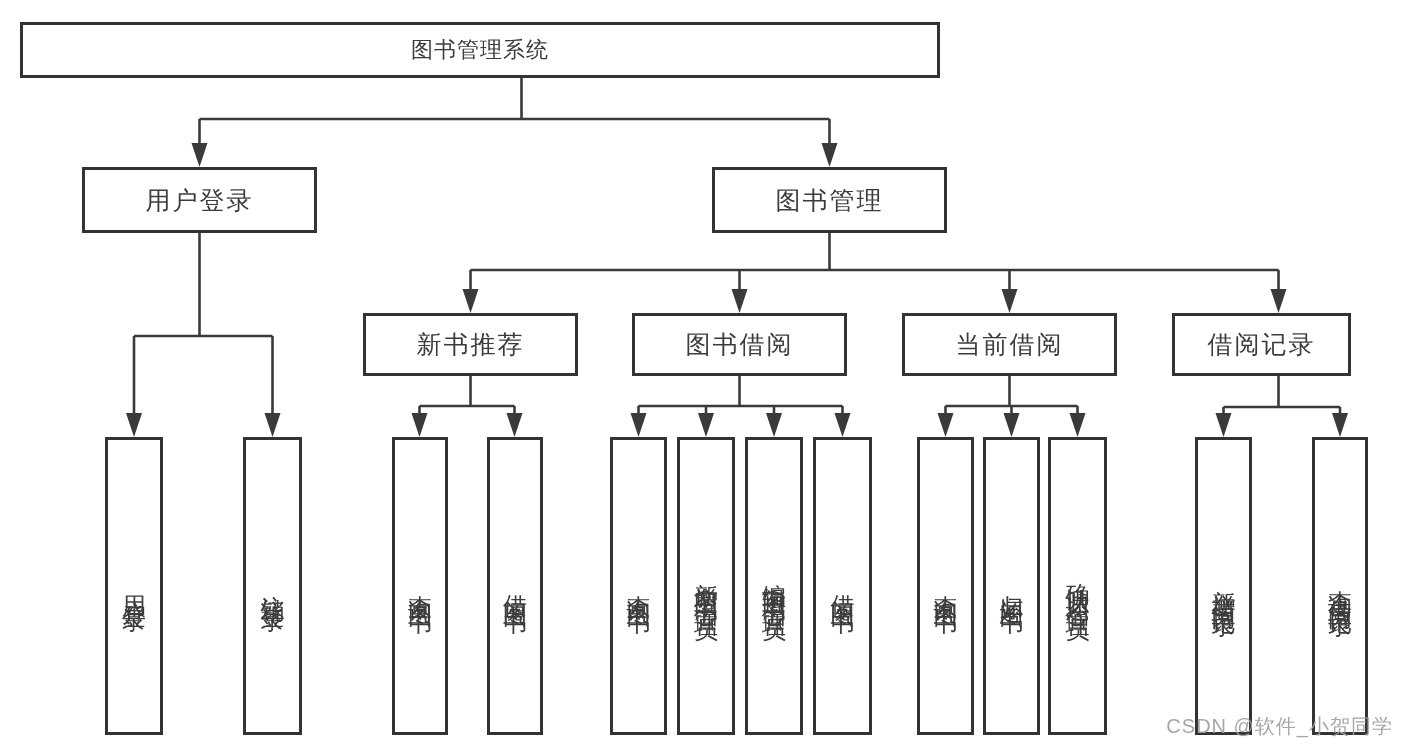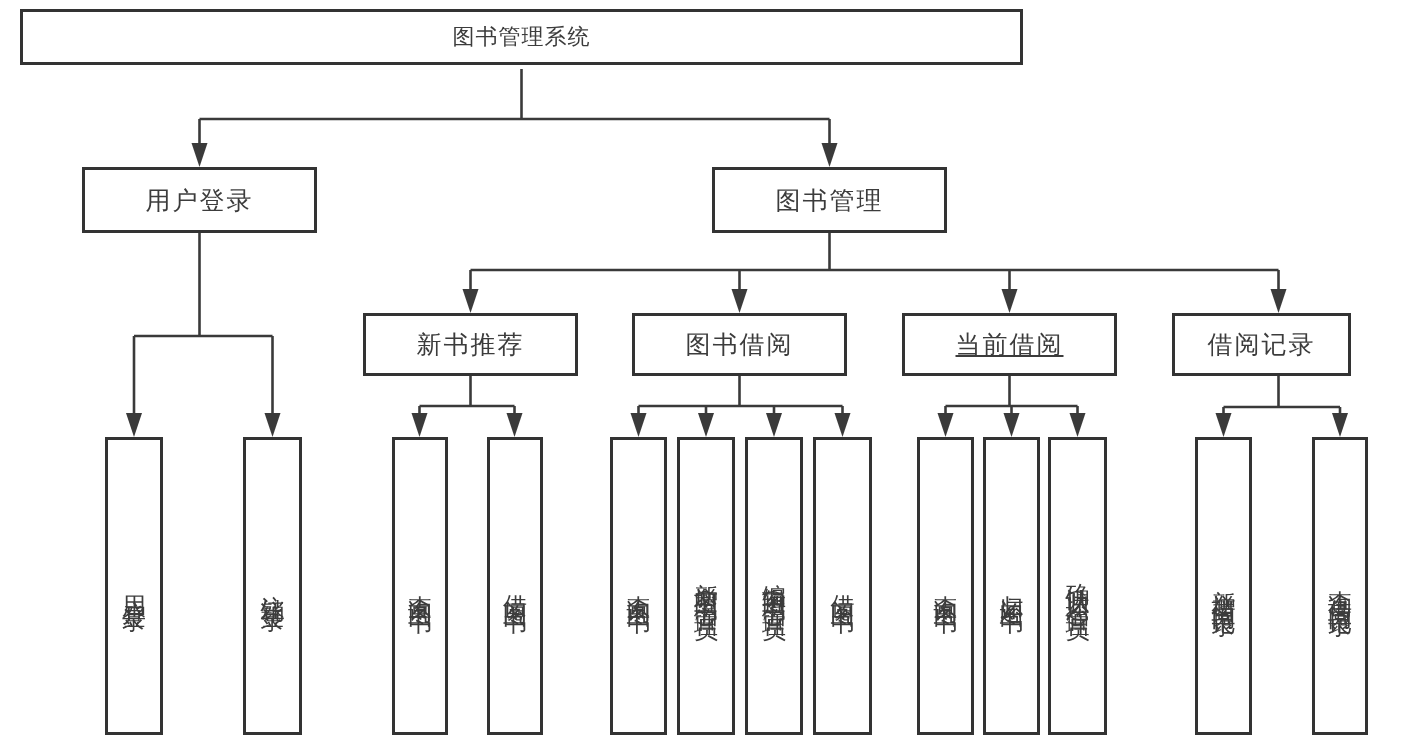--- a/index.html
+++ b/index.html
@@ -113,42 +113,43 @@
       <polygon points="698,413 714,413 706,437" fill="#3a3a3a"></polygon>
       <polygon points="766,413 782,413 774,437" fill="#3a3a3a"></polygon>
       <polygon points="834.5,413 850.5,413 842.5,437" fill="#3a3a3a"></polygon>
       <polygon points="937.5,413 953.5,413 945.5,437" fill="#3a3a3a"></polygon>
       <polygon points="1003.5,413 1019.5,413 1011.5,437" fill="#3a3a3a"></polygon>
       <polygon points="1069.5,413 1085.5,413 1077.5,437" fill="#3a3a3a"></polygon>
       <polygon points="1215.5,413 1231.5,413 1223.5,437" fill="#3a3a3a"></polygon>
       <polygon points="1332,413 1348,413 1340,437" fill="#3a3a3a"></polygon>
     </svg>
 
-  <div class="node h-node" id="node-root" style="left:20px; top:9px; width:1003px; height:56px;">图书管理系统</div>
+  <div class="node h-node" id="node-root" style="left:20px; top:22px; width:920px; height:56px;">图书管理系统</div>
 
   <div class="node h-node" style="left:82px; top:167px; width:235px; height:66px;">用户登录</div>
   <div class="node h-node" style="left:363px; top:313px; width:215px; height:63px;">新书推荐</div>
 
   <div class="node h-node" style="left:712px; top:167px; width:235px; height:66px;">图书管理</div>
   <div class="node h-node" style="left:632px; top:313px; width:215px; height:63px;">图书借阅</div>
-  <div class="node h-node" style="left:902px; top:313px; width:215px; height:63px;text-decoration:underline;">当前借阅</div>
+  <div class="node h-node" style="left:902px; top:313px; width:215px; height:63px;">当前借阅</div>
   <div class="node h-node" style="left:1172px; top:313px; width:179px; height:63px;">借阅记录</div>
 
   <div class="node v-node" style="left:105px; width:58px;">用户登录</div>
   <div class="node v-node" style="left:243px; width:59px;">注销登录</div>
 
   <div class="node v-node" style="left:392px; width:56px;">查询图书</div>
   <div class="node v-node" style="left:487px; width:56px;">借阅图书</div>
 
   <div class="node v-node" style="left:610px; width:57px;">查询图书</div>
   <div class="node v-node" style="left:677px; width:58px;">新增图书（管理员）</div>
   <div class="node v-node" style="left:745px; width:58px;">编辑图书（管理员）</div>
   <div class="node v-node" style="left:813px; width:59px;">借阅图书</div>
 
   <div class="node v-node" style="left:917px; width:57px;">查询图书</div>
   <div class="node v-node" style="left:983px; width:57px;">归还图书</div>
   <div class="node v-node" style="left:1048px; width:59px;">确认归还（管理员）</div>
 
   <div class="node v-node" style="left:1195px; width:57px;">新增借阅记录</div>
   <div class="node v-node" style="left:1312px; width:56px;">查询借阅记录</div>
 
+  <div id="watermark">CSDN @软件_小贺同学</div>
 
 </div>
 
 </body></html>

